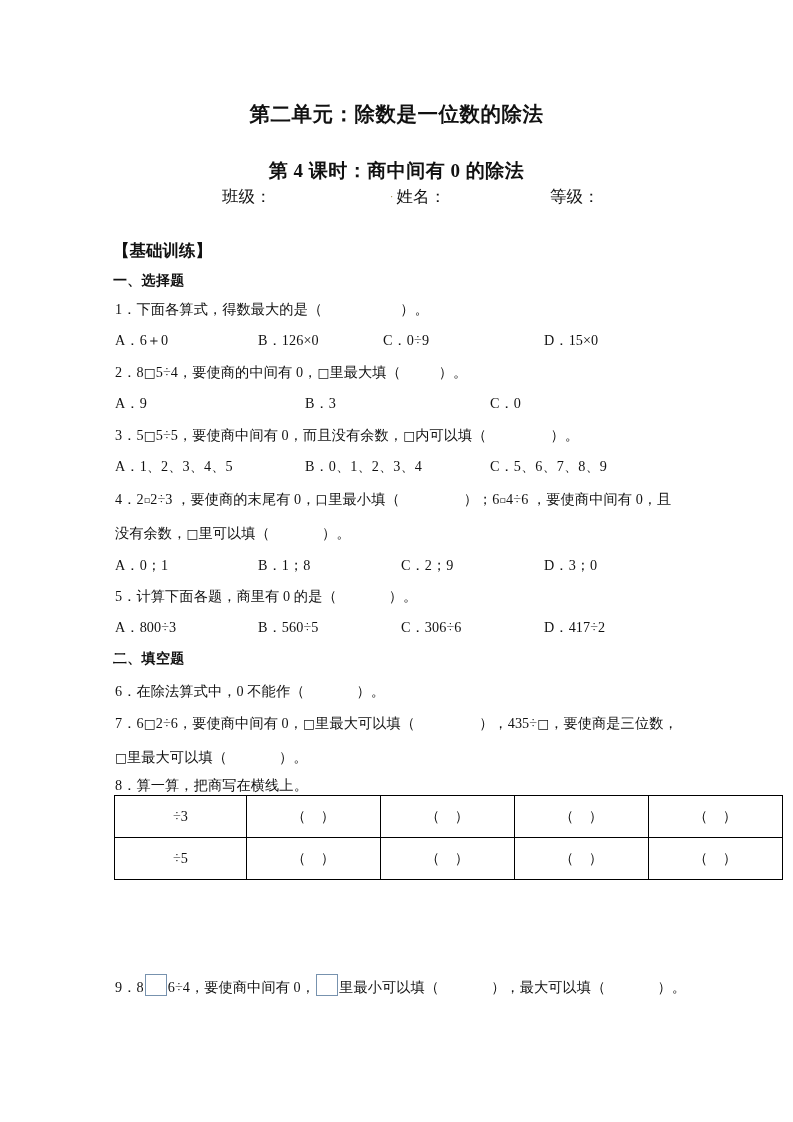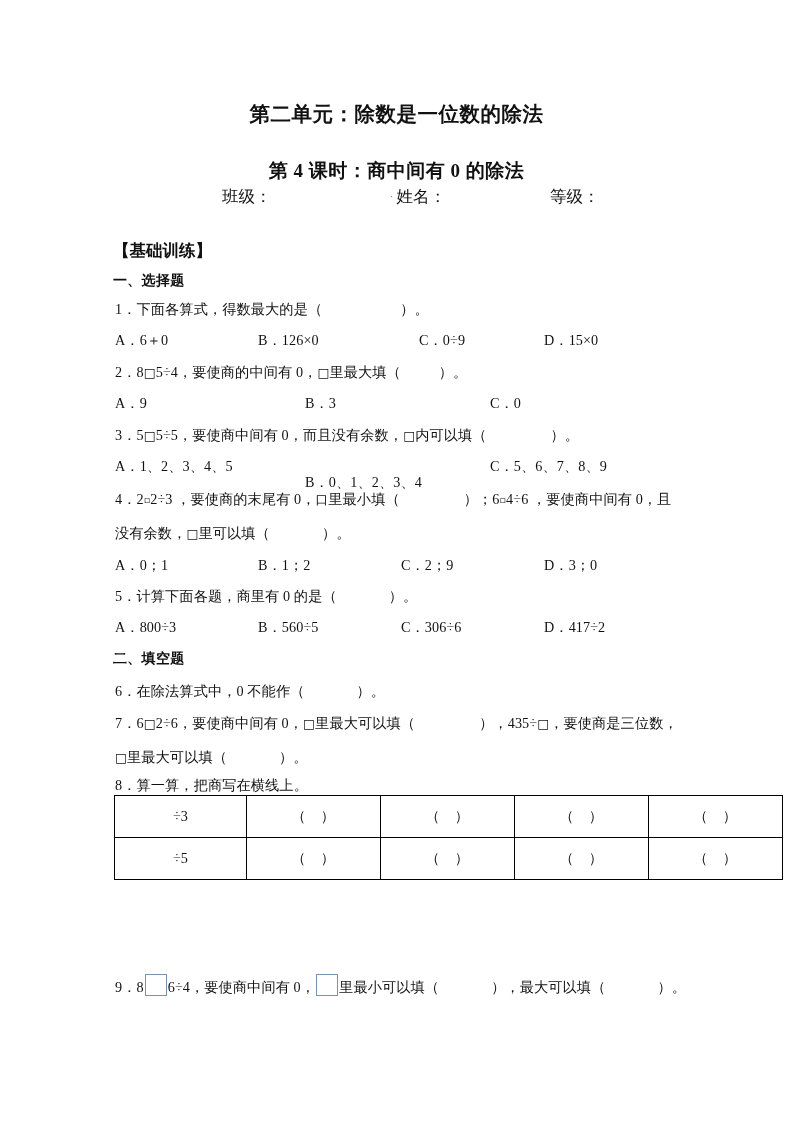--- a/index.html
+++ b/index.html
@@ -157,51 +157,51 @@
 
   <div class="sec-head big" style="top:240px;">【基础训练】</div>
   <div class="sec-head" style="top:272px;">一、选择题</div>
 
   <div class="q" style="top:300px;">
     <span>1．下面各算式，得数最大的是（</span><span class="gap-xl"></span><span>）。</span>
   </div>
   <div class="opts" style="top:331px;">
     <span class="o" style="left:0px;">A．6＋0</span>
     <span class="o" style="left:143px;">B．126×0</span>
-    <span class="o" style="left:304px;">C．0÷9</span>
+    <span class="o" style="left:268px;">C．0÷9</span>
     <span class="o" style="left:429px;">D．15×0</span>
   </div>
 
   <div class="q" style="top:363px;">
     <span>2．8</span><span class="boxch">□</span><span>5÷4，要使商的中间有 0，</span><span class="boxch">□</span><span>里最大填（</span><span class="gap-s"></span><span>）。</span>
   </div>
   <div class="opts" style="top:394px;">
     <span class="o" style="left:0px;">A．9</span>
     <span class="o" style="left:190px;">B．3</span>
     <span class="o" style="left:375px;">C．0</span>
   </div>
 
   <div class="q" style="top:426px;">
     <span>3．5</span><span class="boxch">□</span><span>5÷5，要使商中间有 0，而且没有余数，</span><span class="boxch">□</span><span>内可以填（</span><span class="gap-l"></span><span>）。</span>
   </div>
   <div class="opts" style="top:457px;">
     <span class="o" style="left:0px;">A．1、2、3、4、5</span>
-    <span class="o" style="left:190px;margin-top:16px;">B．0、1、2、3、4</span>
+    <span class="o" style="left:190px;">B．0、1、2、3、4</span>
     <span class="o" style="left:375px;text-align:center;">C．5、6、7、8、9</span>
   </div>
 
   <div class="q" style="top:490px;">
     <span>4．2</span><span class="boxch-s">▫</span><span>2÷3 ，要使商的末尾有 0，</span><span class="boxch">口</span><span>里最小填（</span><span class="gap-l"></span><span>）；6</span><span class="boxch-s">▫</span><span>4÷6 ，要使商中间有 0，且</span>
   </div>
   <div class="q" style="top:524px;">
     <span>没有余数，</span><span class="boxch">□</span><span>里可以填（</span><span class="gap-m"></span><span>）。</span>
   </div>
   <div class="opts" style="top:556px;">
     <span class="o" style="left:0px;">A．0；1</span>
-    <span class="o" style="left:143px;">B．1；2</span>
+    <span class="o" style="left:143px;">B．1；8</span>
     <span class="o" style="left:286px;">C．2；9</span>
     <span class="o" style="left:429px;">D．3；0</span>
   </div>
 
   <div class="q" style="top:587px;">
     <span>5．计算下面各题，商里有 0 的是（</span><span class="gap-m"></span><span>）。</span>
   </div>
   <div class="opts" style="top:618px;">
     <span class="o" style="left:0px;">A．800÷3</span>
     <span class="o" style="left:143px;">B．560÷5</span>

